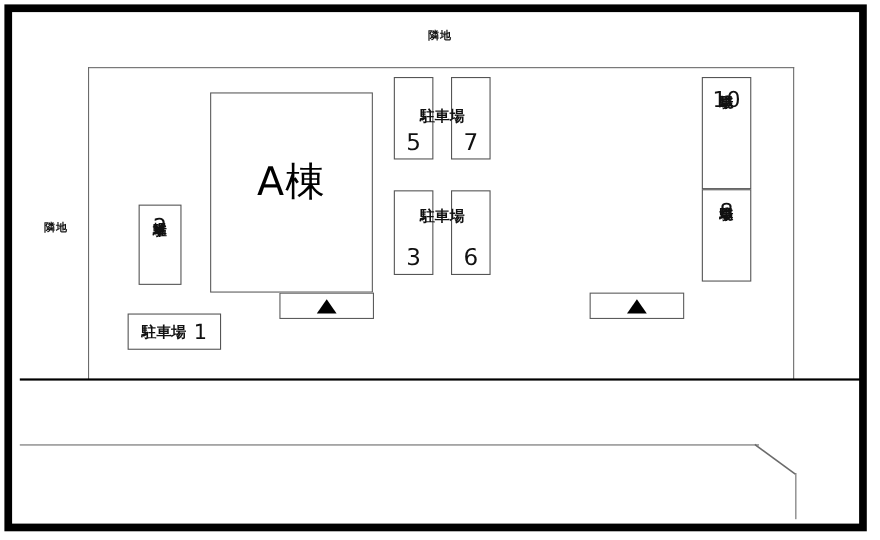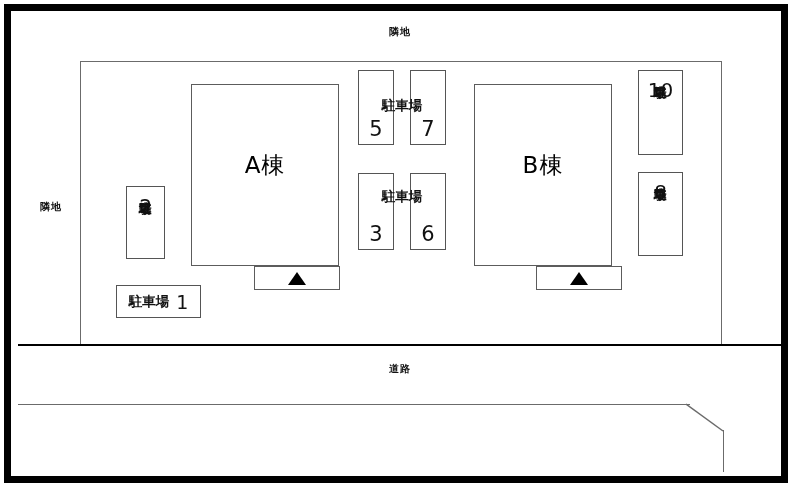--- a/index.html
+++ b/index.html
@@ -75,21 +75,21 @@
   .building {
     position: absolute;
     border: 1.5px solid #5c5c5c;
     box-sizing: border-box;
     background: #ffffff;
     display: flex;
     align-items: center;
     justify-content: center;
   }
   .building-label {
-    font-size: 23px;
+    font-size: 36px;
     color: #000000;
     letter-spacing: 1px;
     font-weight: 400;
   }
   #building-a { left: 191px; top: 84px; width: 148px; height: 182px; }
   #building-b { left: 474px; top: 84px; width: 138px; height: 182px; }
   #building-a .building-label { position: relative; top: -10px; }
   #building-b .building-label { position: relative; top: -10px; }
 
   
@@ -182,21 +182,21 @@
 
   
   #stall-2 { left: 126px; top: 186px; width: 39px; height: 73px; }
   #stall-1 { left: 116px; top: 285px; width: 85px; height: 33px; }
   #stall-5 { left: 358px; top: 70px; width: 36px; height: 75px; }
   #stall-7 { left: 410px; top: 70px; width: 36px; height: 75px; }
   #stall-3 { left: 358px; top: 173px; width: 36px; height: 77px; }
   #stall-6 { left: 410px; top: 173px; width: 36px; height: 77px; }
   #pair-label-top { left: 358px; top: 97px; width: 88px; }
   #pair-label-bottom { left: 358px; top: 188px; width: 88px; }
-  #stall-10 { left: 638px; top: 70px; width: 45px; height: 85px; }
+  #stall-10 { left: 638px; top: 70px; width: 45px; height: 102px; }
   #stall-8 { left: 638px; top: 172px; width: 45px; height: 84px; }
 
   
   .area-label {
     position: absolute;
     font-size: 10px;
     font-weight: 700;
     color: #111111;
     letter-spacing: 1px;
   }
@@ -217,23 +217,20 @@
 
   <div class="property-boundary"></div>
 
   <div class="building" id="building-a">
     <span class="building-label">A棟</span>
   </div>
   <div class="entrance" id="entrance-a">
     <span class="triangle-up"></span>
   </div>
 
-  <div class="building" id="building-b">
-    <span class="building-label">B棟</span>
-  </div>
   <div class="entrance" id="entrance-b">
     <span class="triangle-up"></span>
   </div>
 
   <div class="stall stall-v" id="stall-2">
     <span class="stall-word">駐車場</span>
     <span class="stall-num">2</span>
   </div>
 
   <div class="stall stall-h" id="stall-1">
@@ -261,21 +258,20 @@
     <span class="stall-word">駐車場</span>
     <span class="stall-num">10</span>
   </div>
 
   <div class="stall stall-v" id="stall-8">
     <span class="stall-word">駐車場</span>
     <span class="stall-num">8</span>
   </div>
 
   <div class="road-divider"></div>
-  <div class="area-label" id="label-road">道路</div>
   <div class="road-lower-edge"></div>
   <div class="road-diagonal">
     <svg width="42" height="32" viewBox="0 0 42 32">
       <line x1="0" y1="2" x2="37" y2="29" stroke="#6b6b6b" stroke-width="1.5"></line>
     </svg>
   </div>
   <div class="road-right-edge"></div>
 
 </div>
 

